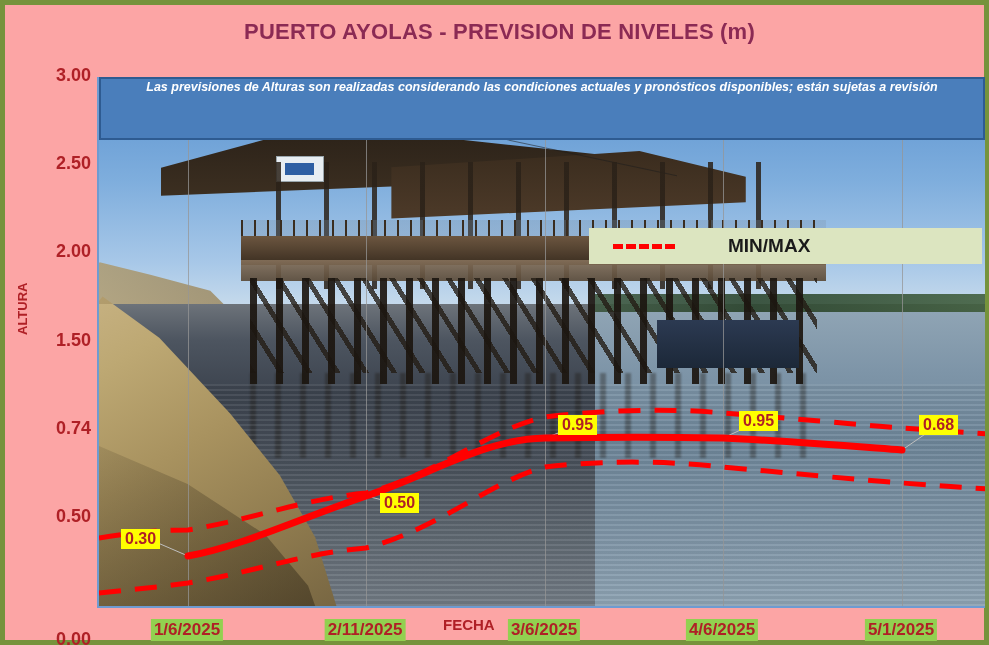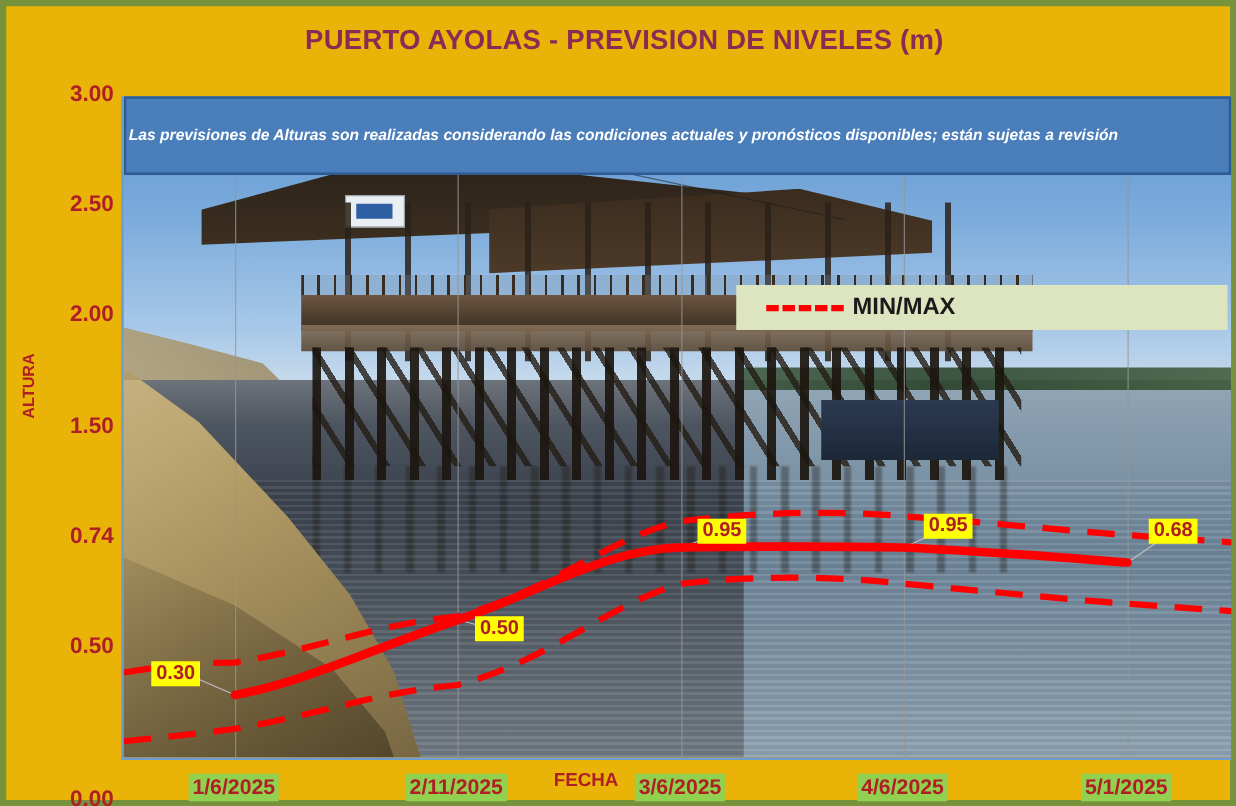--- a/index.html
+++ b/index.html
@@ -3,21 +3,21 @@
 <meta charset="utf-8">
 <style>
   html,body{margin:0;padding:0;}
   body{
     width:989px;height:645px;overflow:hidden;
     font-family:"Liberation Sans", sans-serif;
     background:#FCE8D8;
   }
   #frame{
     position:relative;width:989px;height:645px;box-sizing:border-box;
-    border:5px solid #76933C;background:#eab308;
+    border:5px solid #76933C;background:#fca5a5;
   }
   
   #chart-title{
     position:absolute;left:0;top:14px;width:989px;text-align:center;
     font-size:22px;font-weight:bold;color:#8B2A54;letter-spacing:.2px;
     white-space:nowrap;
   }
   
   .ytick{
     position:absolute;right:0;width:78px;text-align:right;
@@ -86,34 +86,34 @@
        background:linear-gradient(#2c3a52,#1c2838);}
   .reflect{position:absolute;left:17%;top:56%;width:64%;height:16%;
        background:repeating-linear-gradient(90deg,rgba(30,24,18,.45) 0 6px,rgba(255,255,255,0) 6px 25px);
        filter:blur(1px);opacity:.8;}
   .ripple{position:absolute;left:0;top:58%;width:100%;height:42%;
        background:repeating-linear-gradient(0deg,rgba(255,255,255,.07) 0 2px,rgba(0,0,0,.05) 2px 5px);}
   
   #note-box{
     position:absolute;left:0;top:0;width:886px;height:63px;
     background:#4A7EBB;border:2px solid #2E5B91;box-sizing:border-box;
-    display:flex;flex-direction:column;justify-content:center;padding:0 2px;
+    display:flex;flex-direction:row;justify-content:center;padding:0 2px;
   }
   #note-box div{
     color:#FFFFFF;font-style:italic;font-weight:bold;font-size:12.5px;
     line-height:17px;white-space:nowrap;
   }
   
   .gridline{position:absolute;top:63px;width:1px;bottom:0;background:rgba(150,150,150,.75);}
   
   #legend{
     position:absolute;left:490px;top:151px;width:393px;height:36px;
     background:#DCE5C0;display:flex;align-items:center;
   }
-  .leg-item{display:flex;align-items:center;}
+  .leg-item{display:flex;align-items:center;gap:46px;}
   .leg-dash{width:62px;height:0;border-top:5px dashed #FF0000;margin:0 7px 0 24px;}
   .leg-solid{width:62px;height:5px;background:#FF0000;margin:0 0 0 50px;}
   .leg-lbl{font-size:19px;font-weight:bold;}
   #leg-minmax-label{color:#1A1A1A;}
   #leg-prevision-label{color:#B02020;}
   
   .dlabel{
     position:absolute;background:#FFFF00;color:#AF2026;
     font-size:16px;font-weight:bold;padding:1px 4px;white-space:nowrap;
   }

